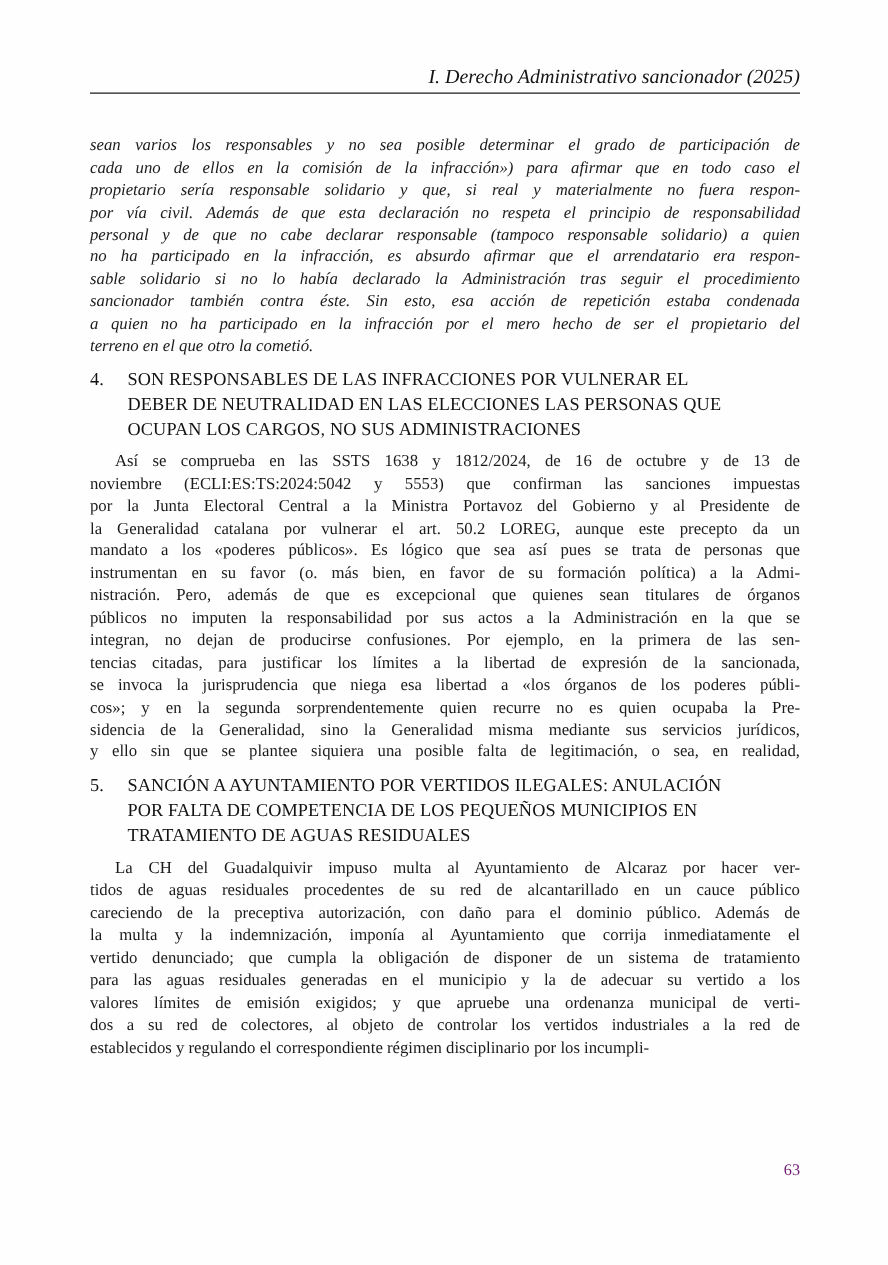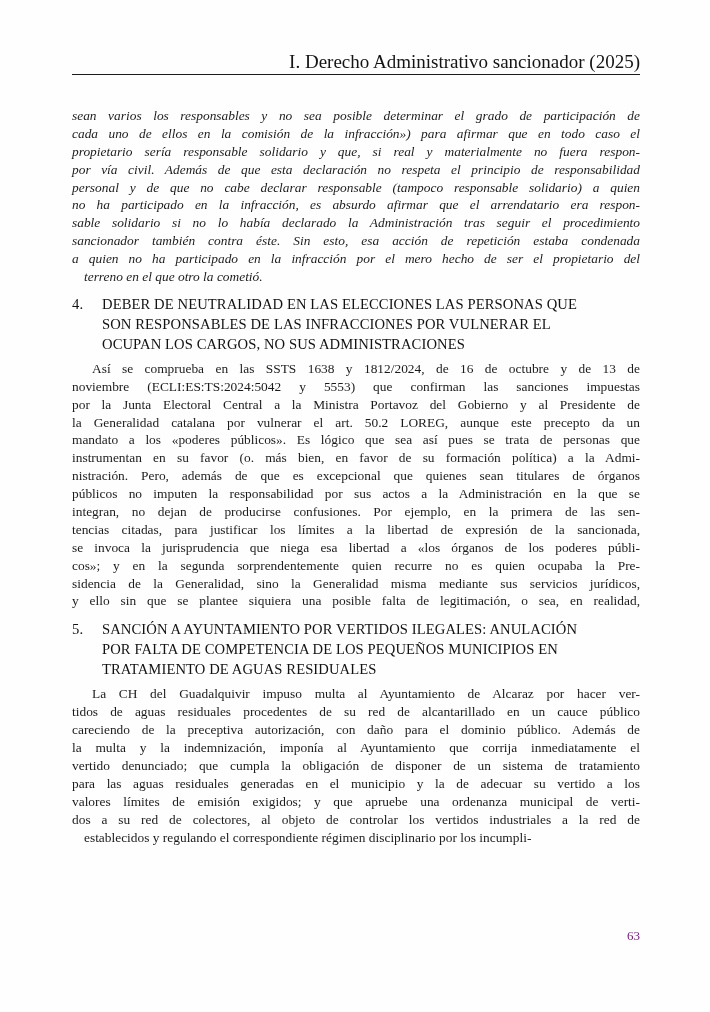--- a/index.html
+++ b/index.html
@@ -11,40 +11,41 @@
     font-family:"Liberation Serif","DejaVu Serif",serif;
     color:#1b1b1b;
   }
   .margins{padding:0 70px 0 72px;}
   
   .running-header{
     margin-top:54px;
     padding-bottom:4px;
     border-bottom:1.6px solid #1c1c1c;
     text-align:right;
-    font-size:19px;
+    font-style:italic;
+    font-size:16px;
     line-height:16px;
     color:#141414;
   }
   
   #content .block:nth-child(1){margin-top:32px;font-style:italic;}
   #content .block:nth-child(2){margin-top:8px;}
   #content .block:nth-child(3){margin-top:6px;}
   #content .block:nth-child(4){margin-top:9px;}
   #content .block:nth-child(5){margin-top:6px;}
   .para{font-size:13.4px;}
   .ln{
     height:17.9px;
     line-height:17.9px;
     text-align:justify;
     text-align-last:justify;
     overflow:visible;
     white-space:normal;
   }
-  .ln.last{text-align-last:left;margin-left:12px;}
+  .ln.last{text-align-last:left;}
   .ln.first{text-indent:20px;font-family:Liberation Serif, serif;}
   .heading{
     display:flex;
     font-size:14.6px;
     color:#121212;
     letter-spacing:0.1px;
   }
   .hnum{
     flex:0 0 30px;
     line-height:20px;
@@ -75,22 +76,22 @@
           <div class="ln">personal y de que no cabe declarar responsable (tampoco responsable solidario) a quien</div>
           <div class="ln">no ha participado en la infracción, es absurdo afirmar que el arrendatario era respon-</div>
           <div class="ln">sable solidario si no lo había declarado la Administración tras seguir el procedimiento</div>
           <div class="ln">sancionador también contra éste. Sin esto, esa acción de repetición estaba condenada</div>
           <div class="ln">a quien no ha participado en la infracción por el mero hecho de ser el propietario del</div>
           <div class="ln last">terreno en el que otro la cometió.</div>
         </div>
         <div class="block heading">
           <span class="hnum">4.</span>
           <div class="hlines">
+            <div class="hln">SON RESPONSABLES DE LAS INFRACCIONES POR VULNERAR EL</div>
             <div class="hln">DEBER DE NEUTRALIDAD EN LAS ELECCIONES LAS PERSONAS QUE</div>
-            <div class="hln">SON RESPONSABLES DE LAS INFRACCIONES POR VULNERAR EL</div>
             <div class="hln">OCUPAN LOS CARGOS, NO SUS ADMINISTRACIONES</div>
           </div>
         </div>
         <div class="block para">
           <div class="ln first">Así se comprueba en las SSTS 1638 y 1812/2024, de 16 de octubre y de 13 de</div>
           <div class="ln">noviembre (ECLI:ES:TS:2024:5042 y 5553) que confirman las sanciones impuestas</div>
           <div class="ln">por la Junta Electoral Central a la Ministra Portavoz del Gobierno y al Presidente de</div>
           <div class="ln">la Generalidad catalana por vulnerar el art. 50.2 LOREG, aunque este precepto da un</div>
           <div class="ln">mandato a los «poderes públicos». Es lógico que sea así pues se trata de personas que</div>
           <div class="ln">instrumentan en su favor (o. más bien, en favor de su formación política) a la Admi-</div>

